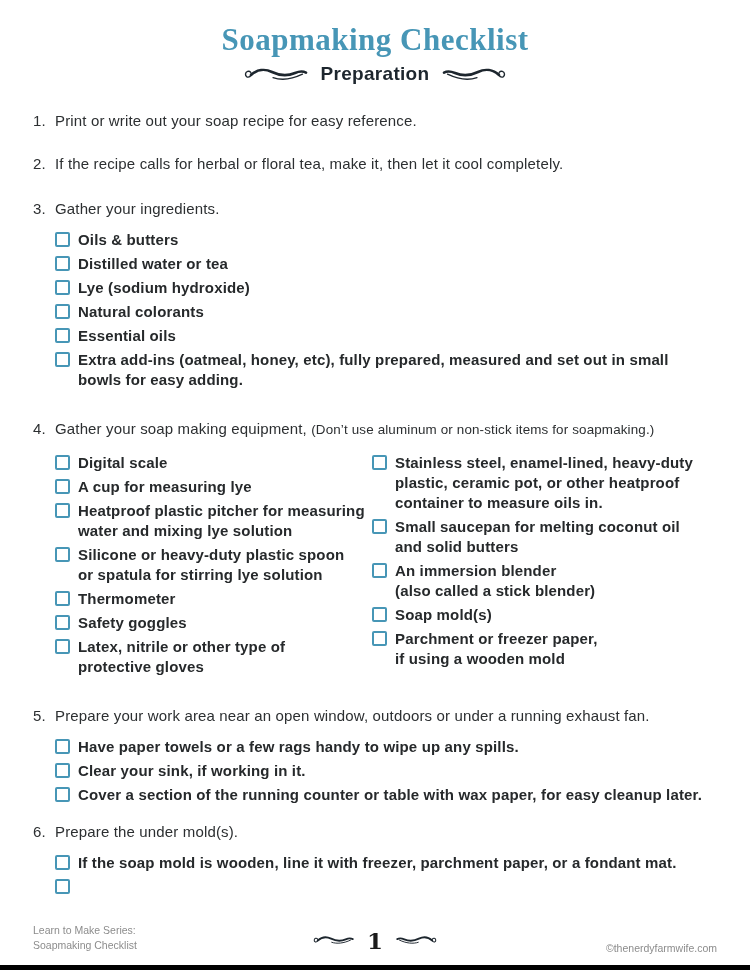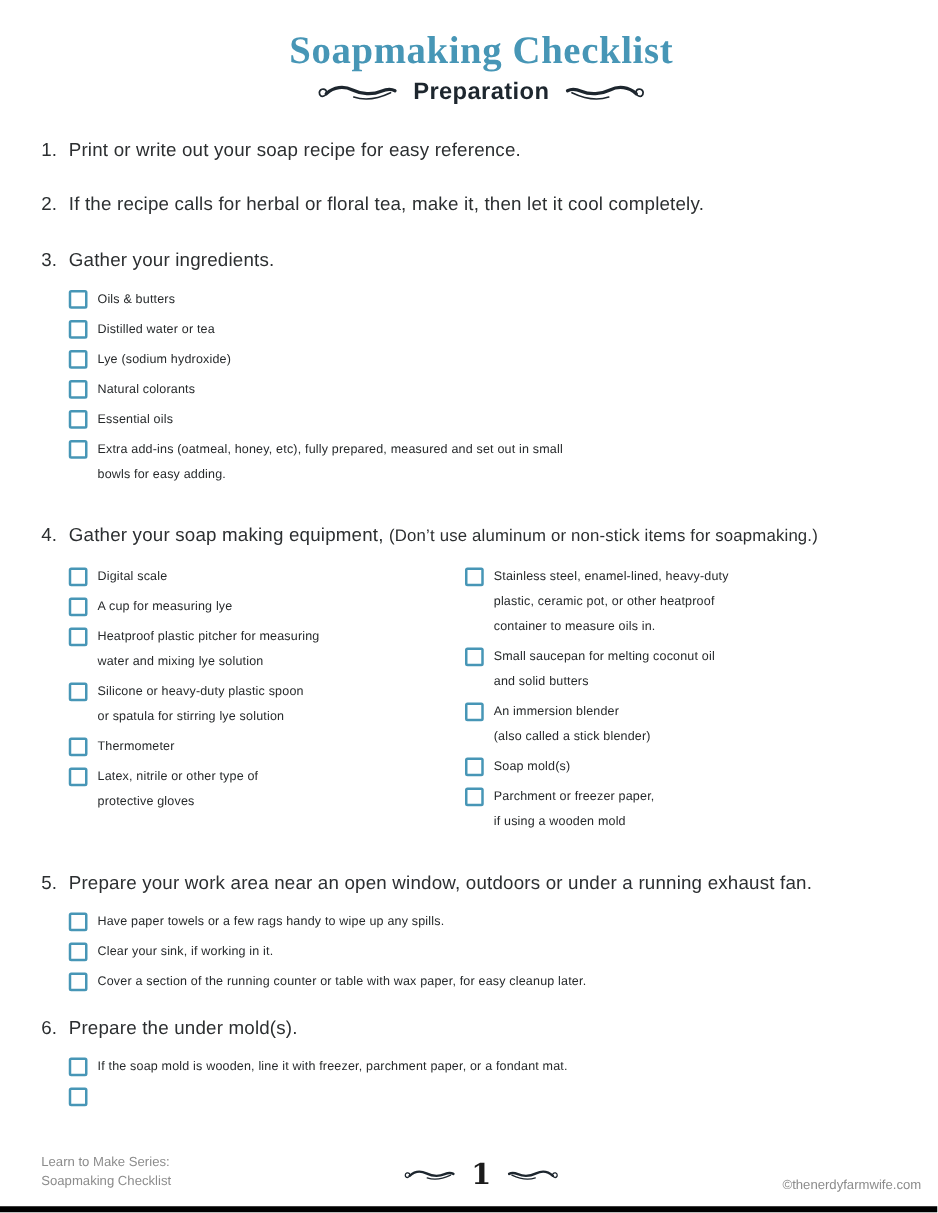--- a/index.html
+++ b/index.html
@@ -4,21 +4,21 @@
 <style>
   html, body { margin: 0; padding: 0; background: #ffffff; }
   body {
     width: 750px; height: 970px; overflow: hidden;
     font-family: "Liberation Sans", sans-serif;
     color: #2c2f31;
   }
   .page {
     position: relative; box-sizing: border-box;
     width: 750px; height: 970px;
-    padding: 22px 13px 0 33px;
+    padding: 22px 33px 0 33px;
     display: flex; flex-direction: column;
     background: #ffffff;
   }
   .content { flex: 1 1 auto; }
 
   
   .title {
     margin: 0; text-align: center;
     font-family: "Liberation Serif", serif;
     font-weight: 700; font-size: 31px; line-height: 36px;
@@ -56,22 +56,22 @@
   .col-left { flex: 0 0 317px; }
   .col-right { flex: 1 1 auto; }
   .check-item { display: flex; align-items: flex-start; margin-bottom: 4px; }
   .checkbox {
     flex: 0 0 auto; box-sizing: border-box;
     width: 15px; height: 15px;
     border: 2px solid #4796b6; border-radius: 2px;
     margin: 2px 8px 0 0; background: #ffffff; cursor: pointer;
   }
   .check-label {
-    font-size: 10px; line-height: 20px; letter-spacing: 0.15px;
-    font-weight: 400; color: #26292b; white-space: pre-line;
+    font-size: 15px; line-height: 20px; letter-spacing: 0.15px;
+    font-weight: 700; color: #26292b; white-space: pre-line;
   }
 
   
   .footer {
     position: relative; flex: 0 0 auto;
     display: flex; justify-content: space-between; align-items: flex-end;
     padding: 8px 0 16px 0;
   }
   .footer-series {
     font-size: 10.5px; line-height: 1.5; color: #8c8c8c; white-space: pre-line;
@@ -186,20 +186,24 @@
 water and mixing lye solution</span>
           </div>
           <div class="check-item">
             <span class="checkbox"></span>
             <span class="check-label">Silicone or heavy-duty plastic spoon
 or spatula for stirring lye solution</span>
           </div>
           <div class="check-item">
             <span class="checkbox"></span>
             <span class="check-label">Thermometer</span>
+          </div>
+          <div class="check-item">
+            <span class="checkbox"></span>
+            <span class="check-label">Safety goggles</span>
           </div>
           <div class="check-item">
             <span class="checkbox"></span>
             <span class="check-label">Latex, nitrile or other type of
 protective gloves</span>
           </div>
         </div>
         <div class="col-right">
           <div class="check-item">
             <span class="checkbox"></span>

